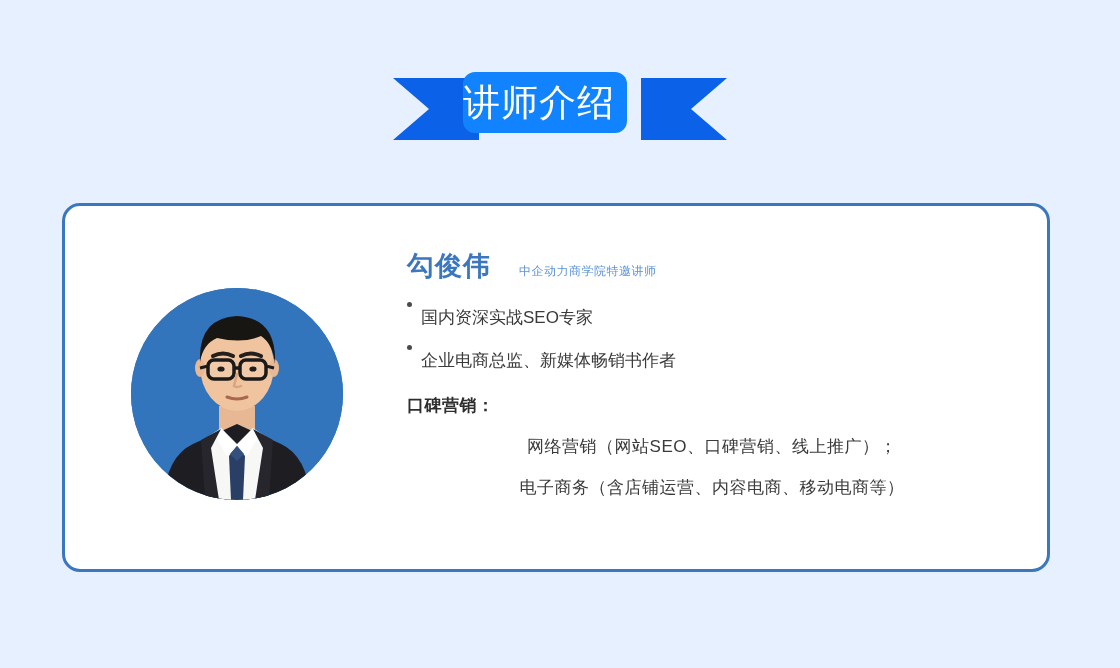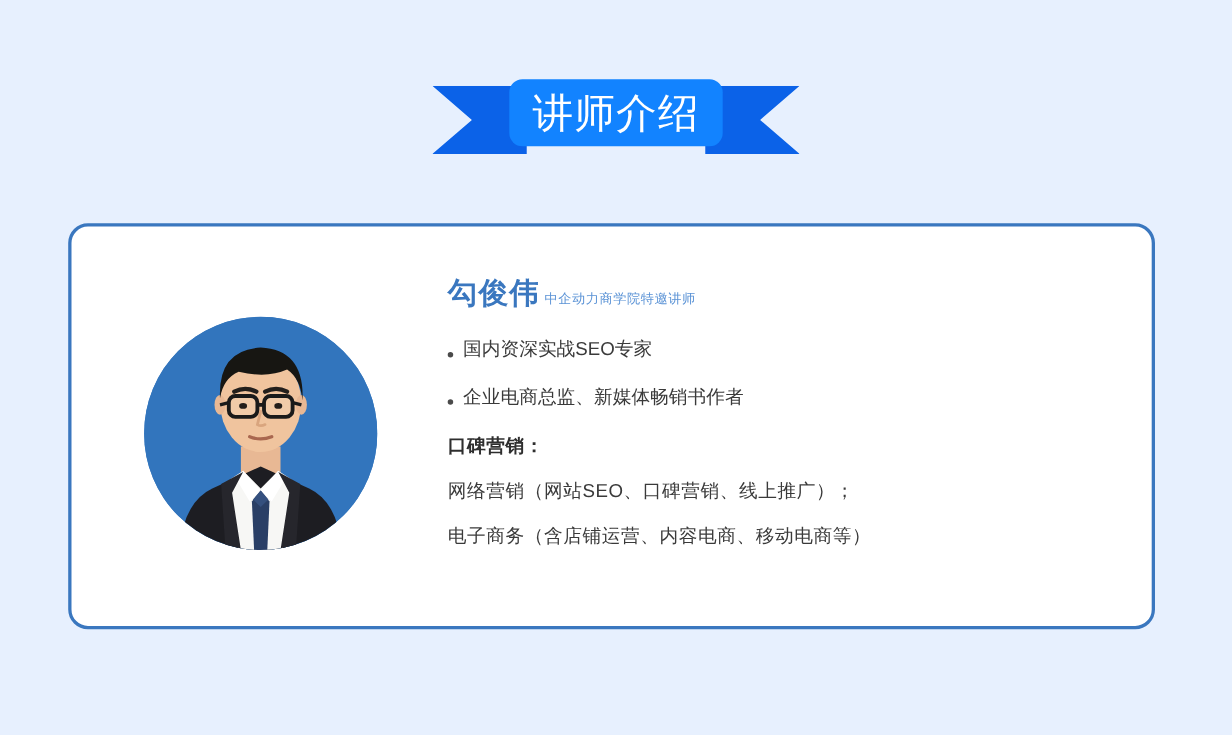--- a/index.html
+++ b/index.html
@@ -35,27 +35,26 @@
     clip-path: polygon(0 0, 86px 0, 86px 62px, 0 62px, 36px 31px);
   }
   .ribbon-tail.right {
     right: 0;
     clip-path: polygon(0 0, 86px 0, 50px 31px, 86px 62px, 0 62px);
   }
   .ribbon-center {
     position: absolute;
     left: 70px;
     top: 0;
-    width: 194px;
+    width: 164px;
     height: 61px;
     background: #1283ff;
     border-radius: 12px;
     display: flex;
     align-items: center;
-    justify-content: center;
   }
   .ribbon-title {
     color: #ffffff;
     font-size: 37px;
     line-height: 1;
     letter-spacing: 1px;
     white-space: nowrap;
   }
 
   
@@ -86,38 +85,38 @@
   .info {
     position: absolute;
     left: 342px;
     top: 42px;
     right: 30px;
   }
 
   .name-row {
     display: flex;
     align-items: baseline;
-    gap: 4px;
+    gap: 28px;
     margin-bottom: 22px;
   }
   .name {
     color: #3a77bf;
     font-size: 27px;
     font-weight: bold;
     letter-spacing: 1px;
   }
   .subtitle {
     color: #5b93d6;
     font-size: 12px;
     letter-spacing: 0.5px;
   }
 
   .bullet-line {
     display: flex;
-    align-items: flex-end;
+    align-items: flex-start;
     gap: 9px;
     color: #3a3a3a;
     font-size: 17px;
     margin-bottom: 20px;
   }
   .bullet-dot {
     width: 5px;
     height: 5px;
     border-radius: 50%;
     background: #4a4a4a;
@@ -133,20 +132,21 @@
     margin-top: 22px;
     margin-bottom: 18px;
     letter-spacing: 0.5px;
   }
 
   .detail-line {
     color: #3a3a3a;
     font-size: 17px;
     margin-bottom: 18px;
     letter-spacing: 0.5px;
+    text-align: center;
   }
   .detail-line:last-child { margin-bottom: 12px; }
 </style>
 </head>
 <body>
 
 <div class="banner-wrap">
   <div class="ribbon-tail left"></div>
   <div class="ribbon-tail right"></div>
   <div class="ribbon-center">

